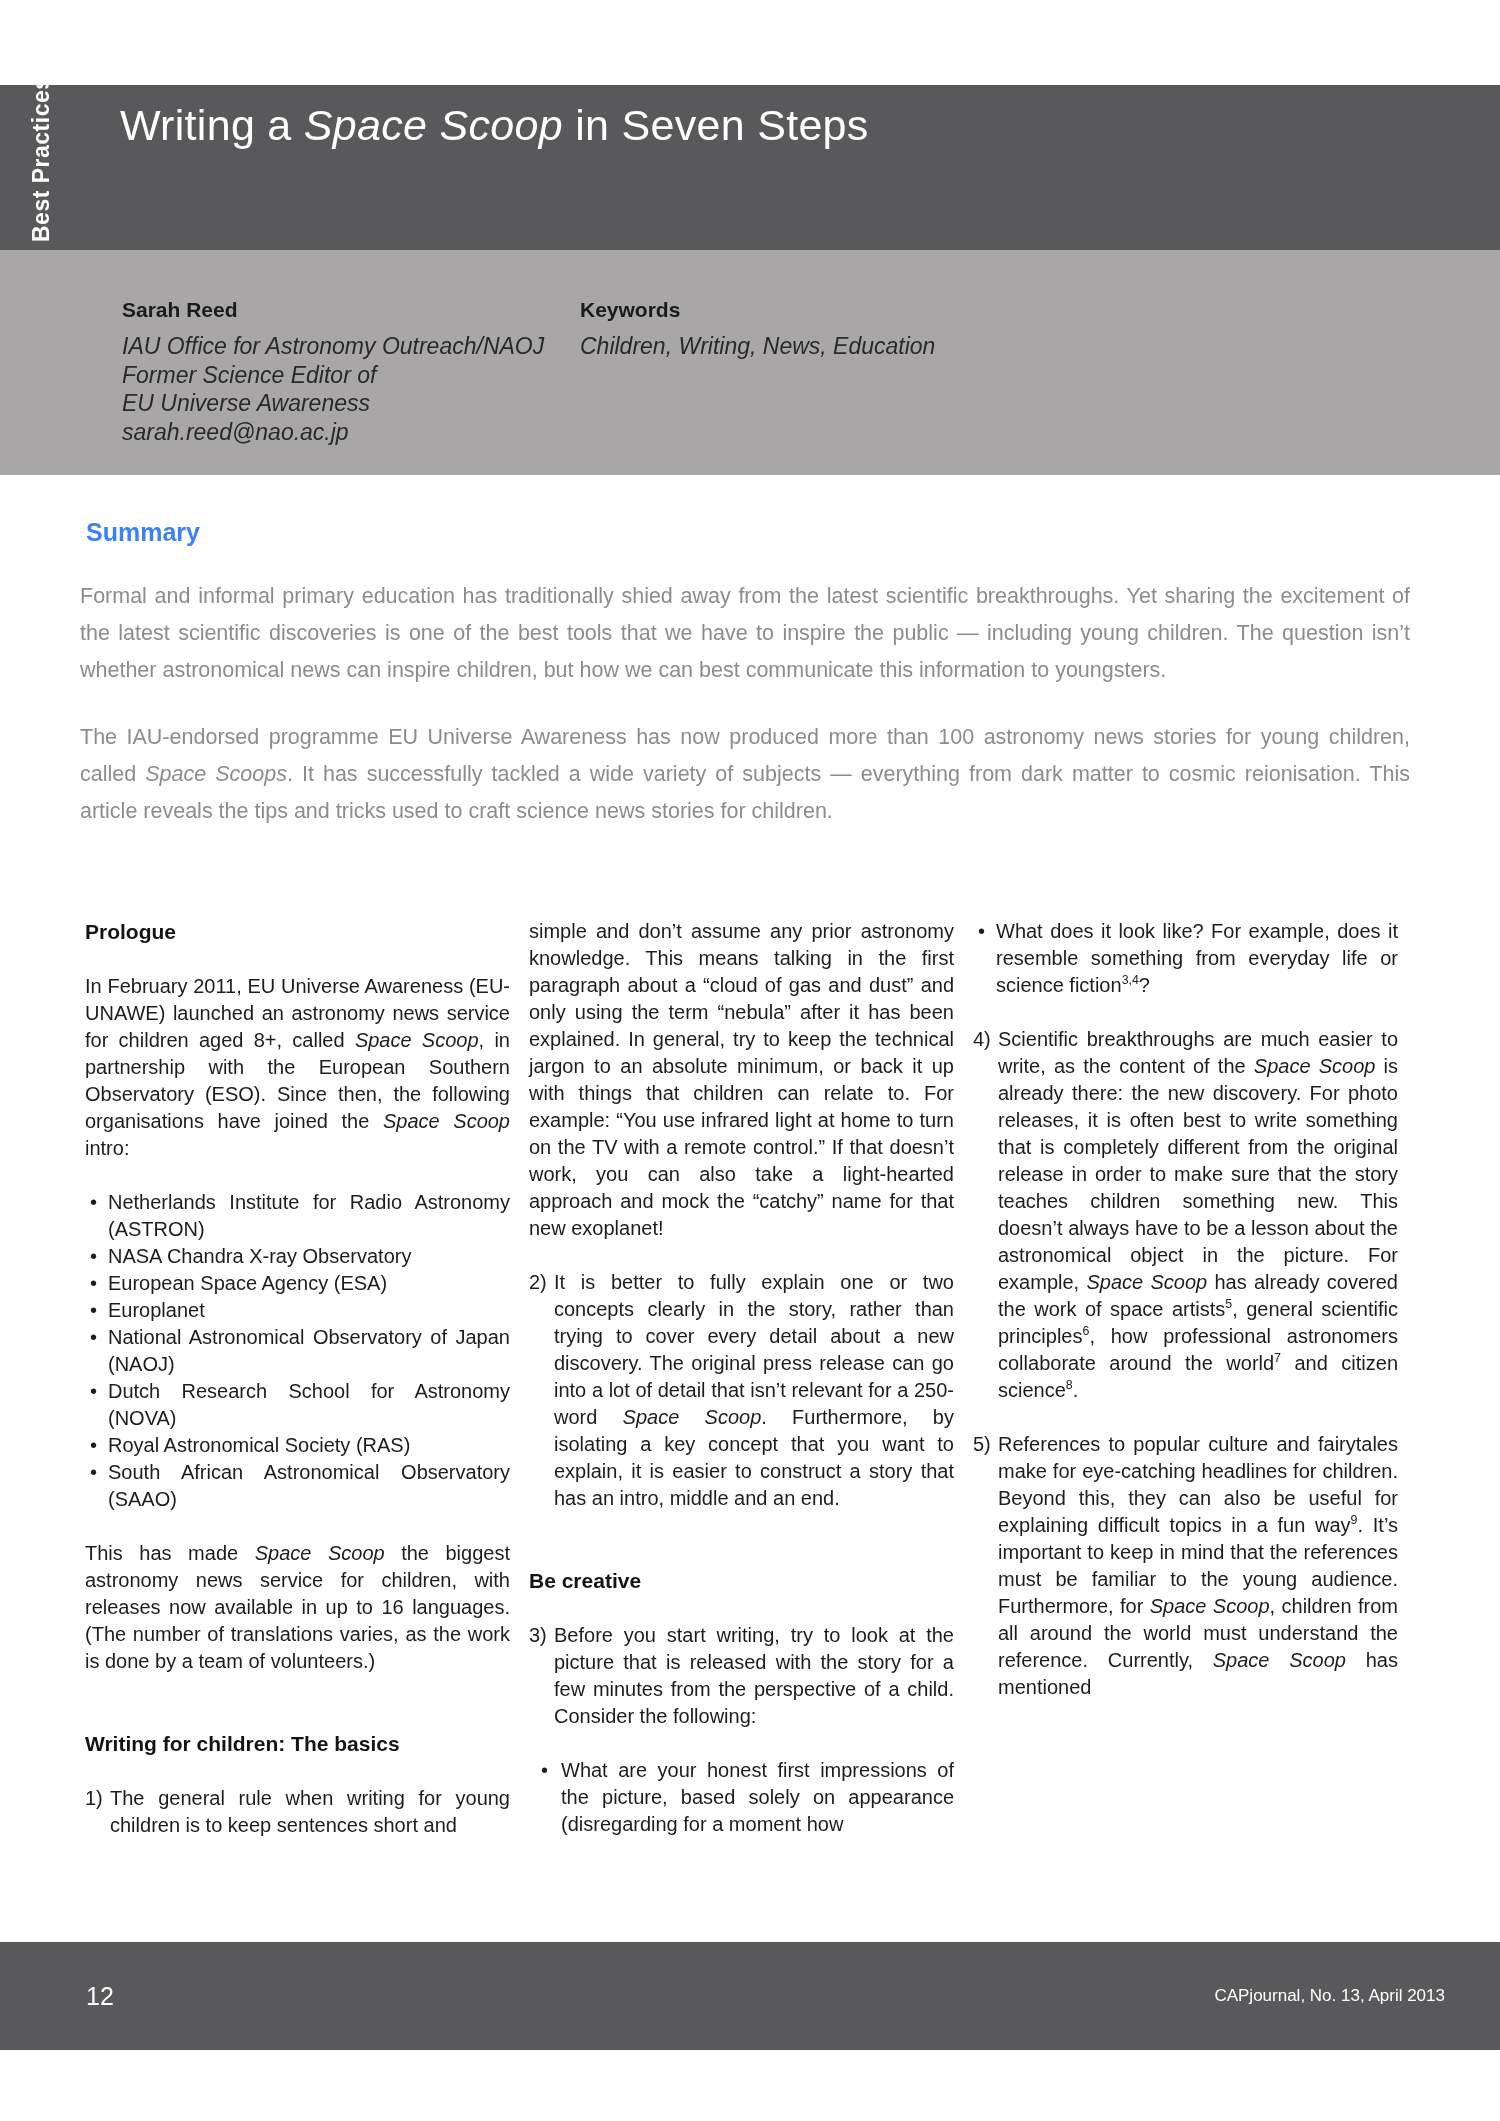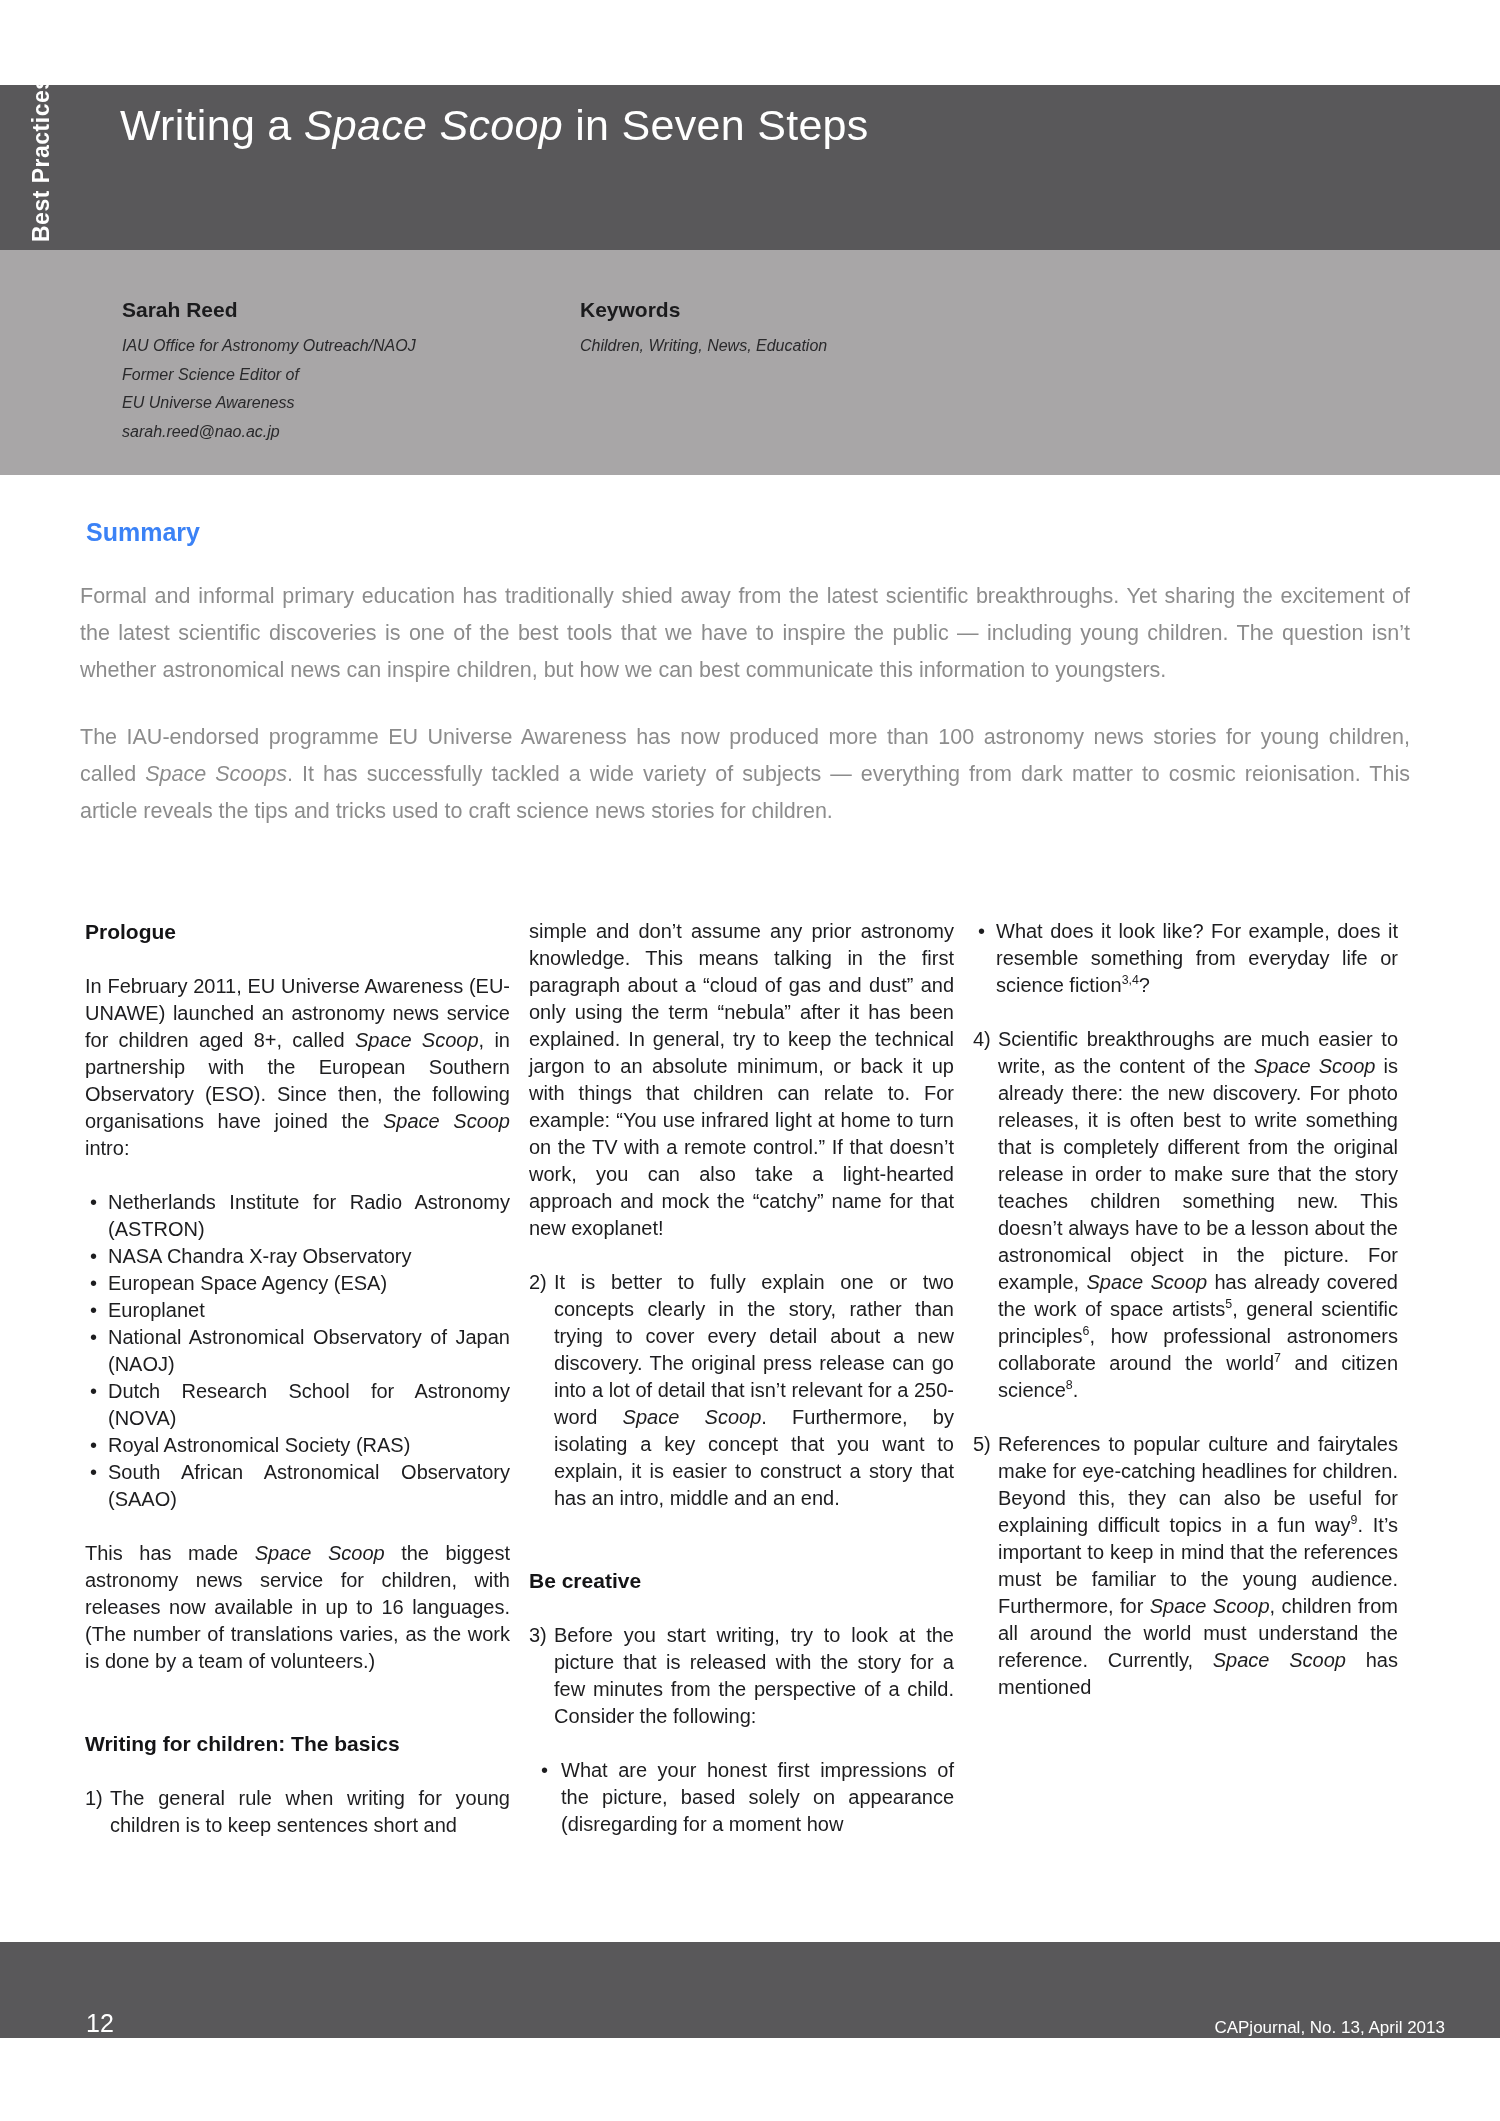--- a/index.html
+++ b/index.html
@@ -23,21 +23,21 @@
   }
   .article-title{
     position:absolute;left:118px;top:14px;margin:2px;
     color:var(--text-on-dark);font-size:43px;font-weight:400;letter-spacing:0.3px;white-space:nowrap;
   }
   
   .band-gray{position:absolute;left:0;top:250px;width:100%;height:225px;background:var(--band-gray);}
   .author-col{position:absolute;left:122px;top:48px;width:430px;}
   .keywords-col{position:absolute;left:580px;top:48px;width:430px;}
   .block-heading{font-weight:bold;font-size:21px;color:#1b1b1d;margin:0 0 10px 0;}
-  .author-line{font-style:italic;font-size:16px;line-height:28.5px;color:#29292b;}
+  .author-line{font-style:italic;font-size:23px;line-height:28.5px;color:#29292b;}
   
   .summary-heading{position:absolute;left:86px;top:518px;margin:0;font-size:25px;font-weight:bold;color:#3b82f6;}
   .summary-text{position:absolute;left:80px;top:578px;width:1330px;}
   .summary-para{margin:0 0 30px 0;font-size:21.5px;line-height:37px;text-align:justify;color:var(--summary-text);}
   
   .columns{position:absolute;left:85px;top:918px;width:1345px;display:flex;gap:19px;}
   .column{width:425px;font-size:20px;line-height:27px;color:var(--body-text);}
   .column h3{font-size:21px;font-weight:bold;color:#141416;margin:0 0 28px 0;}
   .column > h3:not(:first-child){margin-top:55px;}
   .body-para{margin:0 0 27px 0;text-align:justify;}
@@ -46,22 +46,22 @@
   .bullet-list li .dot{position:absolute;left:5px;}
   .bullet-list.deep li{padding-left:32px;}
   .bullet-list.deep li .dot{left:12px;}
   .numbered{display:flex;margin:0 0 27px 0;}
   .numbered .num{flex:none;width:25px;}
   .numbered .num-body{flex:1;text-align:justify;}
   .it{font-style:italic;}
   sup{font-size:0.62em;line-height:0;}
   
   .footer-band{
-    position:absolute;left:0;top:1942px;width:100%;height:96px;background:var(--band-dark);
-    display:flex;align-items:flex-end;justify-content:space-between;
+    position:absolute;left:0;top:1942px;width:100%;height:108px;background:var(--band-dark);
+    display:flex;align-items:center;justify-content:space-between;
     padding:0 55px 0 86px;box-sizing:border-box;color:var(--text-on-dark);gap:31px;
   }
   .page-number{font-size:25px;font-weight:400;}
   .journal-ref{font-size:17px;}
 </style>
 </head>
 <body>
 
 <div class="page">
 

